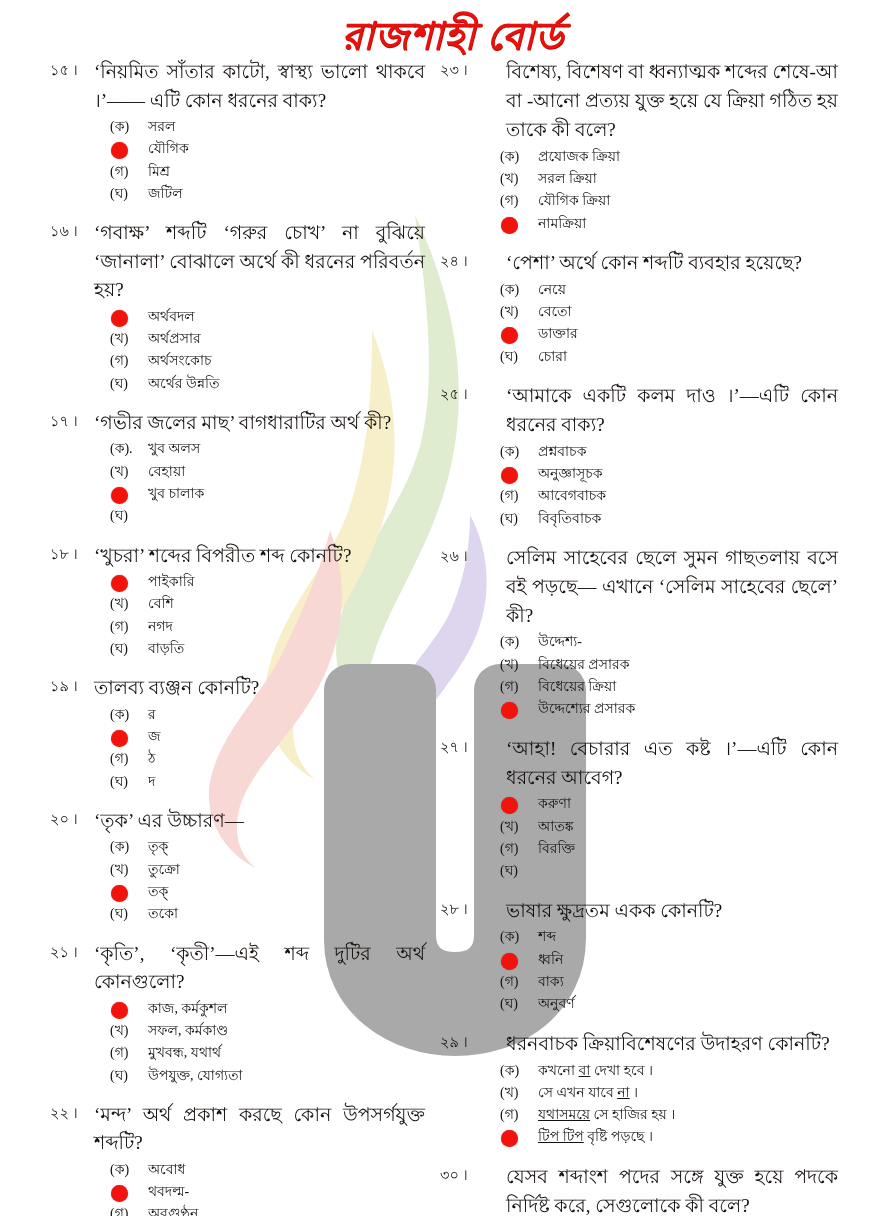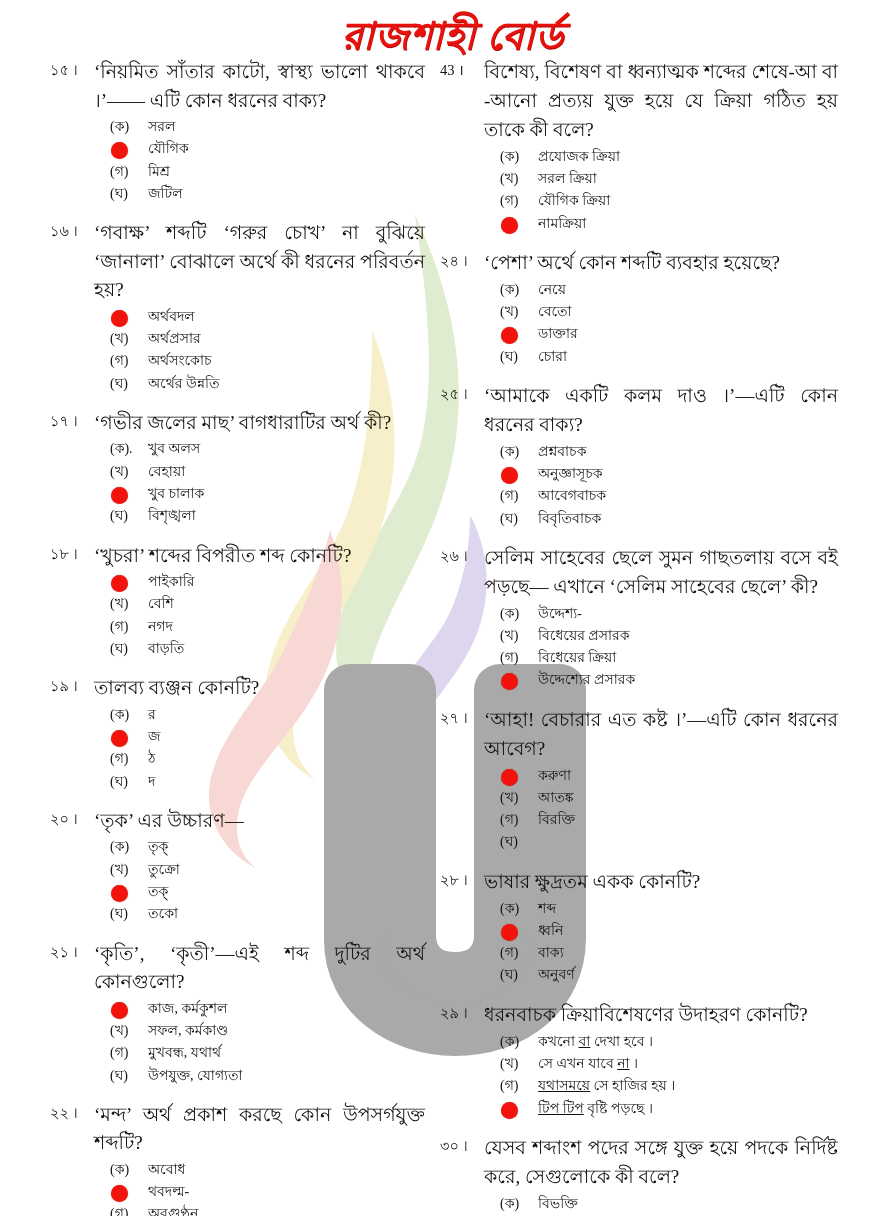--- a/index.html
+++ b/index.html
@@ -119,21 +119,21 @@
   }
   .opt-text {
     flex: 1 1 auto;
     font-size: 14px;
     color: #15110f;
   }
   .opt-text.bold { font-weight: normal; }
   .u { text-decoration: underline; }
 
   
-  #col-right .q-stem { line-height: 1.52; }
+  #col-right .q-stem { line-height: 1.52; margin-left: 22px; }
 </style>
 </head>
 <body>
 
 <svg id="watermark" viewBox="0 0 874 1216" xmlns="http://www.w3.org/2000/svg">
   <g opacity="1">
     <path d="M415 215 C455 300 470 385 450 470 C432 548 390 600 372 660 C362 692 368 712 382 728 C348 712 330 672 338 630 C350 560 402 512 420 446 C436 386 428 300 415 215 Z" fill="#dfeccf"></path>
     <path d="M372 330 C400 400 402 470 378 536 C354 602 310 648 296 706 C288 742 298 766 316 780 C280 762 260 722 266 682 C276 616 326 572 348 512 C368 456 372 392 372 330 Z" fill="#f7efc9"></path>
     <path d="M330 530 C350 586 344 640 318 688 C292 736 252 768 240 806 C232 834 240 856 256 868 C222 852 204 816 210 782 C220 732 262 696 284 650 C308 600 322 564 330 530 Z" fill="#f7d8d4"></path>
     <path d="M470 515 C490 552 492 596 476 636 C458 680 424 706 414 740 C406 768 414 788 430 800 C398 786 380 752 388 718 C398 674 436 646 452 608 C466 574 470 542 470 515 Z" fill="#ded5ef"></path>
@@ -207,21 +207,20 @@
             <div class="option">
               <span class="opt-key">(খ)</span>
               <span class="opt-text">বেহায়া</span>
             </div>
             <div class="option">
               <span class="opt-dot"></span>
               <span class="opt-text bold">খুব চালাক</span>
             </div>
             <div class="option">
               <span class="opt-key">(ঘ)</span>
-              <span class="opt-text">বিশৃঙ্খলা</span>
             </div>
           </div>
         </div>
       </div>
       <div class="question">
         <div class="q-num">১৮ ।</div>
         <div class="q-body">
           <div class="q-stem">‘খুচরা’ শব্দের বিপরীত শব্দ কোনটি?</div>
           <div class="options">
             <div class="option">
@@ -335,21 +334,21 @@
             <div class="option">
               <span class="opt-key">(ঘ)</span>
               <span class="opt-text">বিটুই</span>
             </div>
           </div>
         </div>
       </div>
     </div>
   <div class="column" id="col-right">
       <div class="question">
-        <div class="q-num">43 ।</div>
+        <div class="q-num">২৩ ।</div>
         <div class="q-body">
           <div class="q-stem">বিশেষ্য, বিশেষণ  বা ধ্বন্যাত্মক  শব্দের  শেষে-আ বা -আনো  প্রত্যয় যুক্ত  হয়ে  যে ক্রিয়া গঠিত হয় তাকে কী বলে?</div>
           <div class="options">
             <div class="option">
               <span class="opt-key">(ক)</span>
               <span class="opt-text">প্রযোজক ক্রিয়া</span>
             </div>
             <div class="option">
               <span class="opt-key">(খ)</span>
               <span class="opt-text">সরল ক্রিয়া</span>

